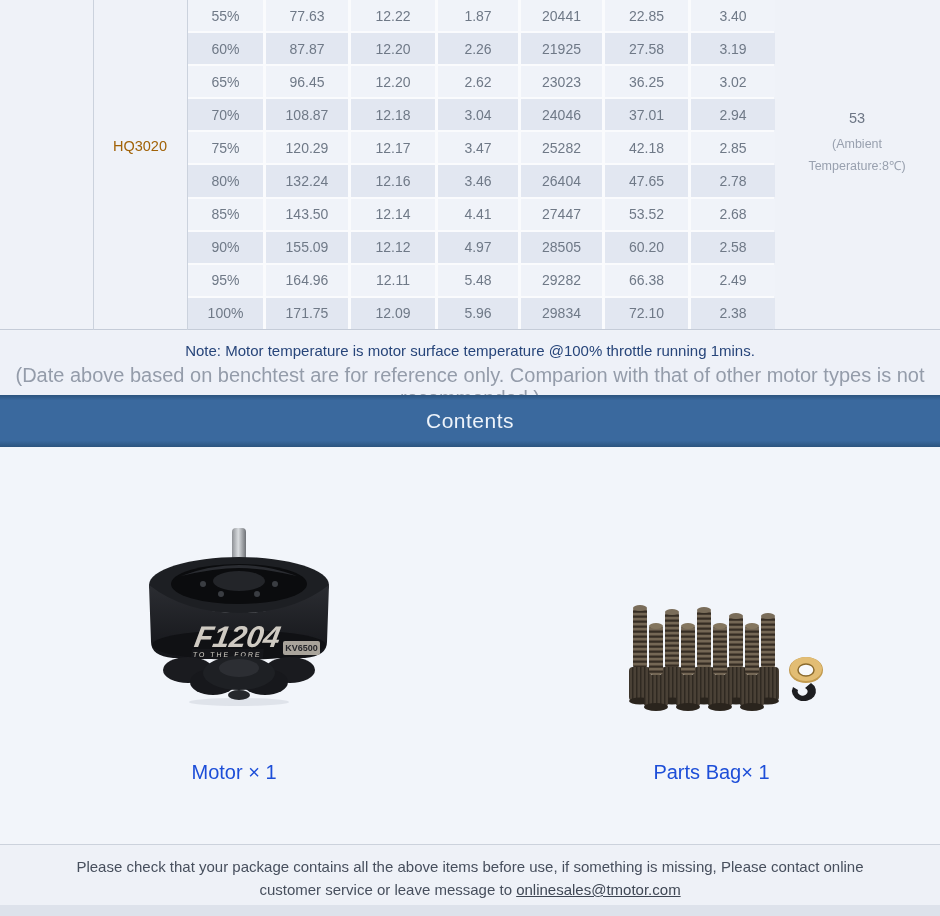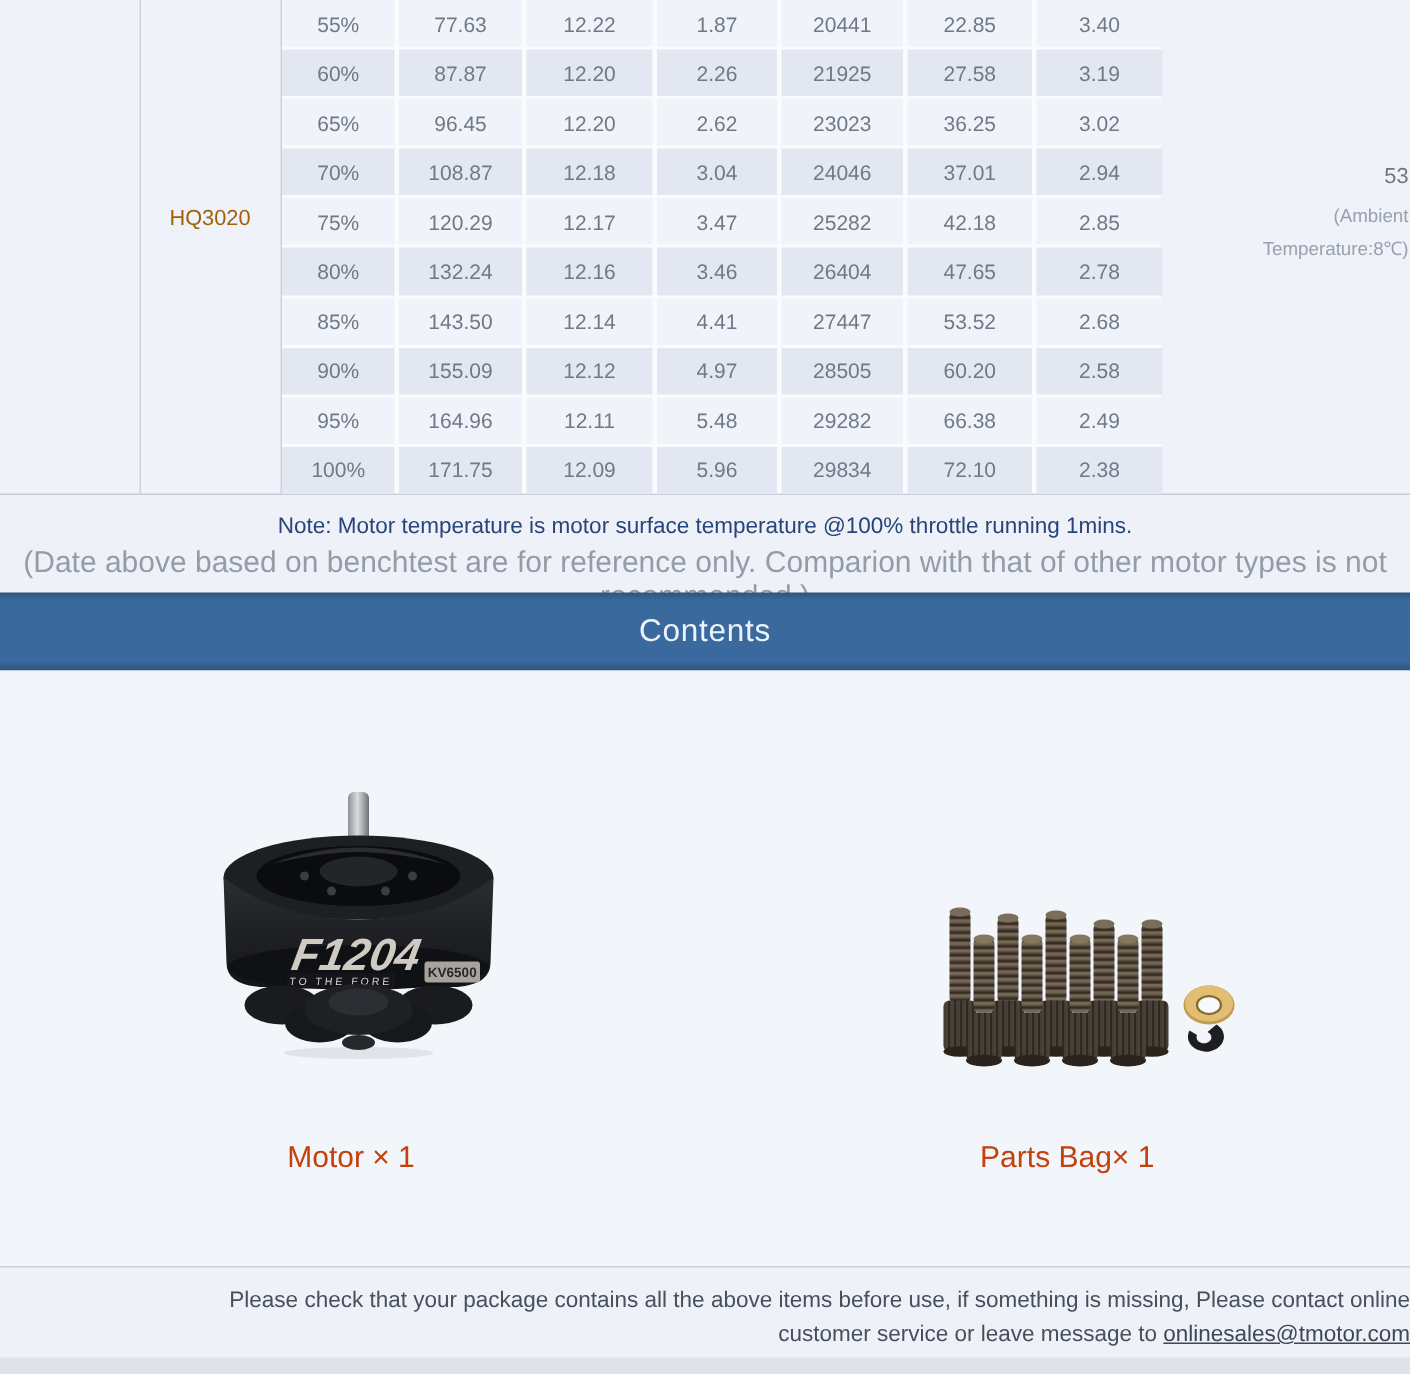--- a/index.html
+++ b/index.html
@@ -12,45 +12,45 @@
   .vline { position:absolute; top:0; width:1px; height:330px; background:#cbd2dd; }
   .vline.v1 { left:93px; } .vline.v2 { left:187px; } .vline.v3 { left:773px; }
   .model-label { position:absolute; left:93px; top:138px; width:94px; text-align:center; font-size:14.5px; color:#a16207; }
   .spec-grid { position:absolute; left:188px; top:0; width:586px; height:329px;
                display:grid; grid-template-columns:75px 82px 84px 80px 81px 83px 84px;
                grid-auto-rows:31.1px; gap:2px 3px; background:#fafbfd; }
   .spec-grid .cell { display:flex; align-items:center; justify-content:center;
                      font-size:14px; color:#6f7987; }
   .spec-grid .cell.light { background:#f0f3f9; }
   .spec-grid .cell.dark  { background:#e2e7f1; }
-  .ambient-block { position:absolute; left:775px; top:110px; width:164px; text-align:right; }
+  .ambient-block { position:absolute; left:775px; top:110px; width:164px; text-align:center; }
   .ambient-value { font-size:14.5px; color:#6d7685; margin-bottom:7px; }
   .ambient-line  { font-size:12.5px; color:#99a1af; line-height:22px; }
 
   
   .note-section { position:absolute; left:0; top:331px; width:940px; height:64px; background:#eef1f8; text-align:center; }
   .note-line1 { padding-top:11px; font-size:15px; color:#27457a; }
   .note-line2 { margin-top:5px; font-size:20px; color:#949caa; }
 
   
   .banner { position:absolute; left:0; top:395px; width:940px; height:52px;
             background:linear-gradient(#2c547e 0%, #3a699e 10%, #3a699e 88%, #2c547e 100%);
             display:flex; align-items:center; justify-content:center; }
   .banner-title { color:#edf3fa; font-size:21px; letter-spacing:0.5px; }
 
   
   .contents-section { position:absolute; left:0; top:447px; width:940px; height:397px; background:#f2f5fa; }
   .motor-figure { position:absolute; left:143px; top:524px; width:195px; height:182px; }
   .parts-figure { position:absolute; left:557px; top:563px; width:328px; height:169px; }
-  .item-label { position:absolute; top:761px; font-size:20px; color:#c2410c; text-align:center; }
+  .item-label { position:absolute; top:761px; font-size:20px; color:#1d4ed8; text-align:center; }
   .item-label.motor { left:136px; width:196px; }
   .item-label.parts { left:548px; width:327px;text-align:center; }
 
   
-  .footer-section { position:absolute; left:0; top:844px; width:940px; height:72px; background:#eef1f7; border-top:1px solid #ccd2dc; text-align:right; }
+  .footer-section { position:absolute; left:0; top:844px; width:940px; height:72px; background:#eef1f7; border-top:1px solid #ccd2dc; text-align:center; }
   .footer-line1 { padding-top:13px; font-size:15px; color:#474f5d; }
   .footer-line2 { margin-top:6px; font-size:15px; color:#474f5d; }
   .footer-link { color:#3f4754; text-decoration:underline; }
   .bottom-strip { position:absolute; left:0; top:905px; width:940px; height:11px; background:#dde2eb; }
 </style>
 </head>
 <body>
 
 <div class="page">
 

